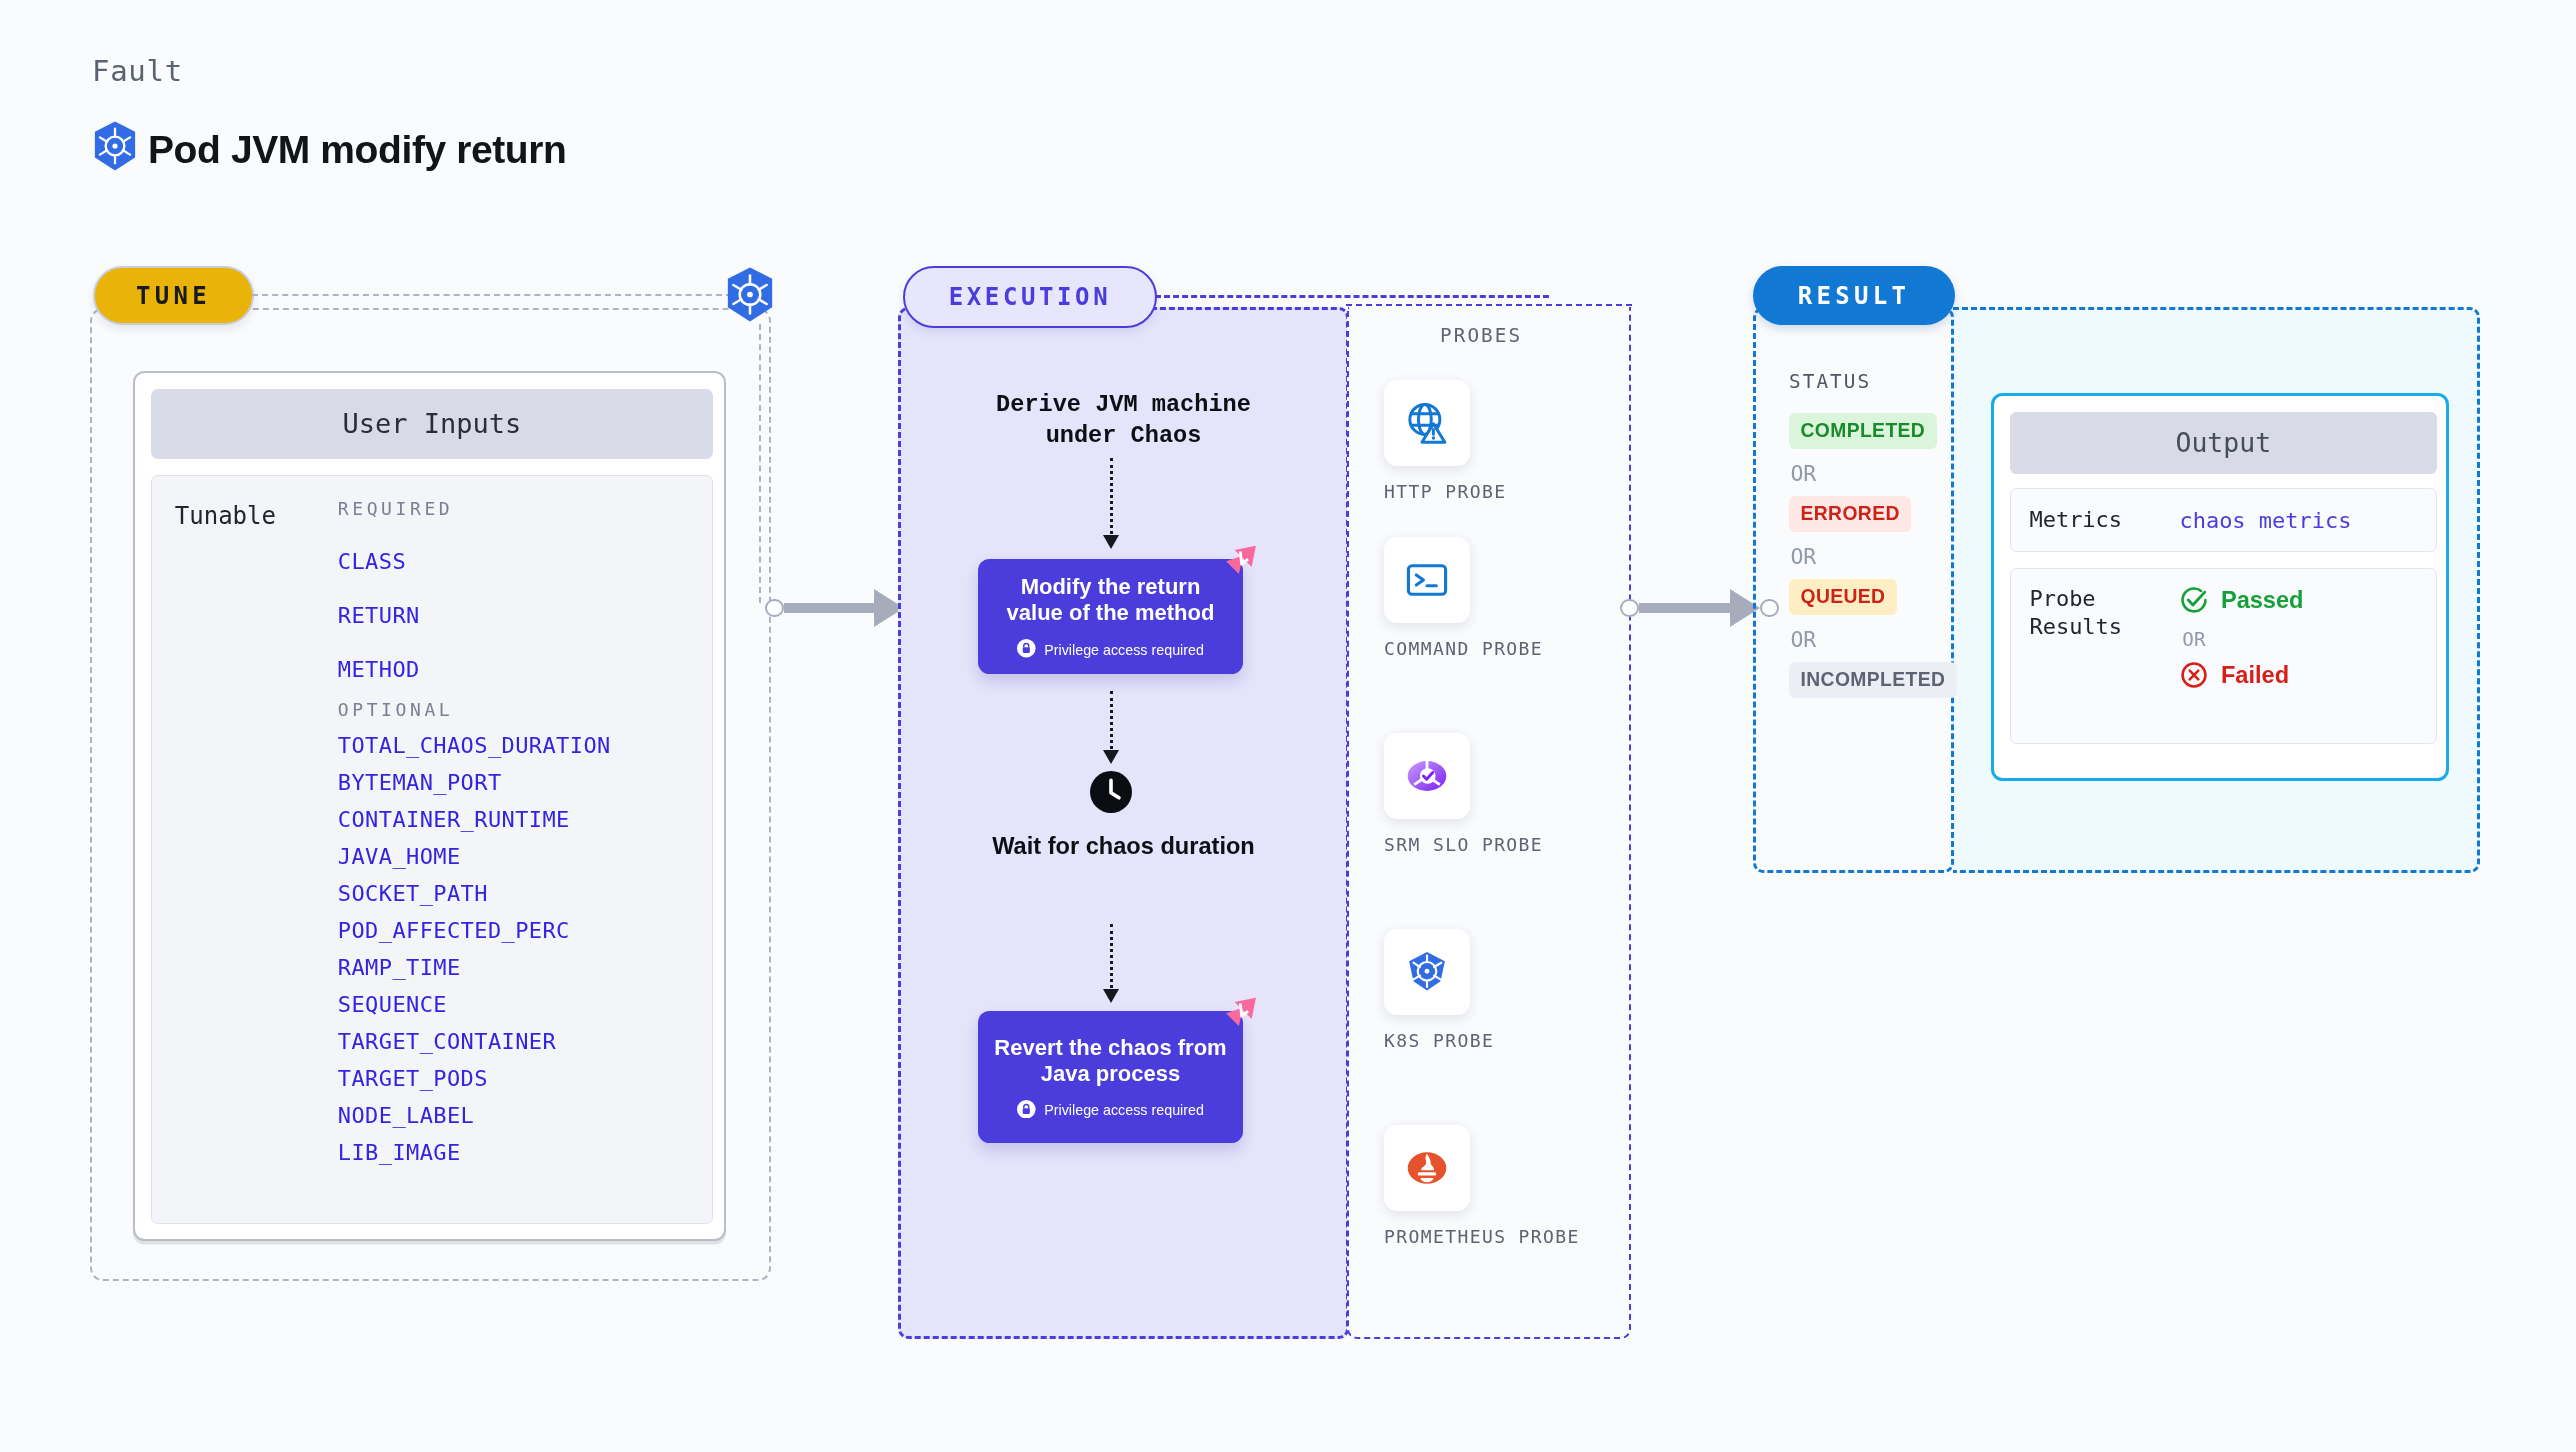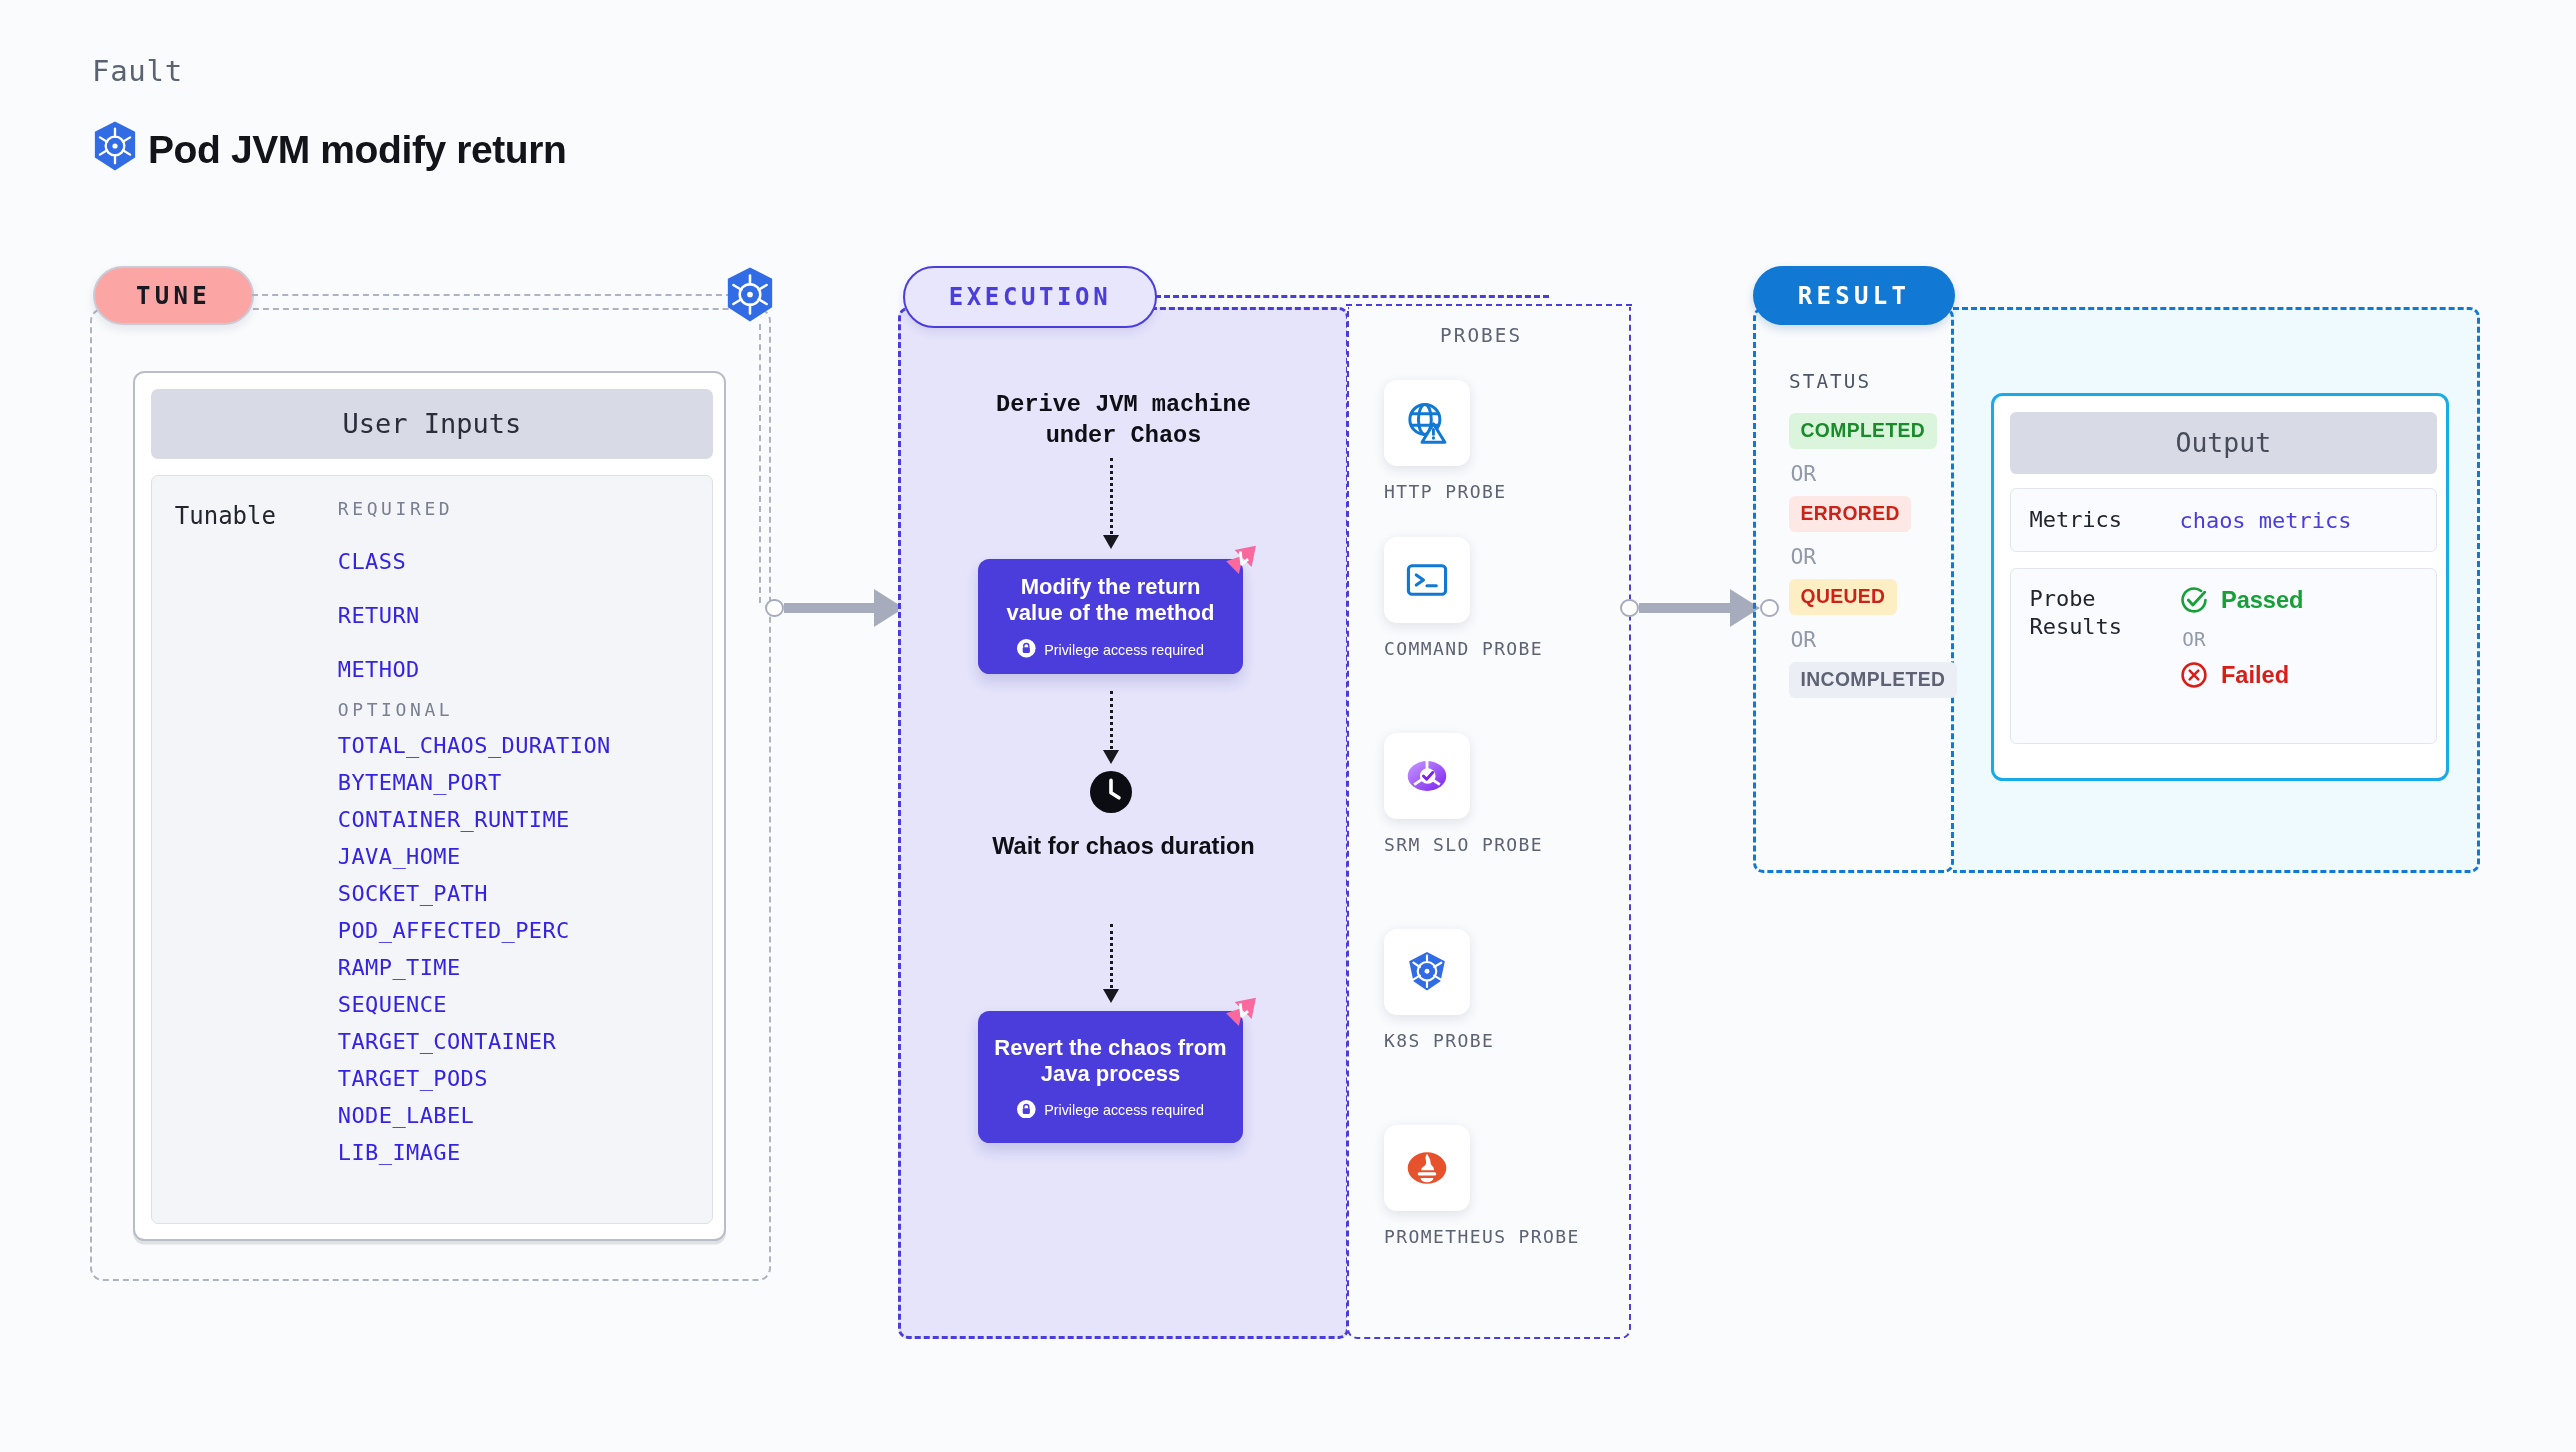--- a/index.html
+++ b/index.html
@@ -31,21 +31,21 @@
     font-weight: 700; letter-spacing: 3.6px; white-space: nowrap;
   }
 
   
   #tune-panel {
     left: 90px; top: 308px; width: 681px; height: 973px;
     border: 2.9px dashed #aeb3bf; border-radius: 13px; background: transparent;
   }
   #tune-pill {
     left: 93px; top: 266px; width: 161px; height: 59px;
-    background: #fca5a5; border: 2.1px solid #c9ccd6; color: #171a20;
+    background: #eab308; border: 2.1px solid #c9ccd6; color: #171a20;
     font-size: 24px; letter-spacing: 4.3px;
     box-shadow: 0 4.3px 10px rgba(20,25,45,.09);
   }
   .tune-dash-h {
     position: absolute; left: 252px; top: 294px; width: 480px; height: 0;
     border-top: 2.9px dashed #aeb3bf;
   }
   .tune-k8s { position: absolute; left: 724px; top: 266px; }
   .tune-dash-v {
     position: absolute; left: 759px; top: 324px; width: 0; height: 279px;

